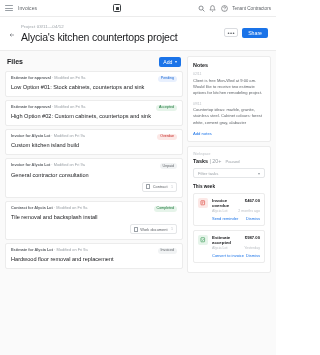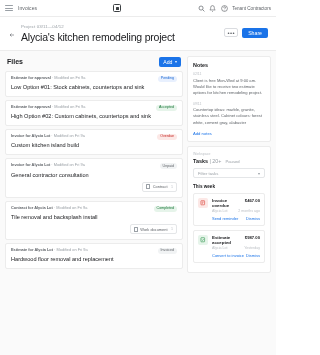--- a/index.html
+++ b/index.html
@@ -179,21 +179,21 @@
 
   <div class="projhead">
     <div class="backbtn">
       <svg viewBox="0 0 24 24" fill="none" stroke="currentColor" stroke-width="2.4">
           <line x1="20" y1="12" x2="4" y2="12"></line>
           <polyline points="10,6 4,12 10,18"></polyline>
         </svg>
     </div>
     <div class="titlewrap">
       <div class="eyebrow">Project 03/11—04/12</div>
-      <div class="ptitle">Alycia's kitchen remodeling project</div>
+      <div class="ptitle">Alycia's kitchen countertops project</div>
     </div>
     <div class="headactions">
       <div class="morebtn">•••</div>
       <div class="sharebtn">Share</div>
     </div>
   </div>
 
   <div class="content">
 
     <div class="left">

